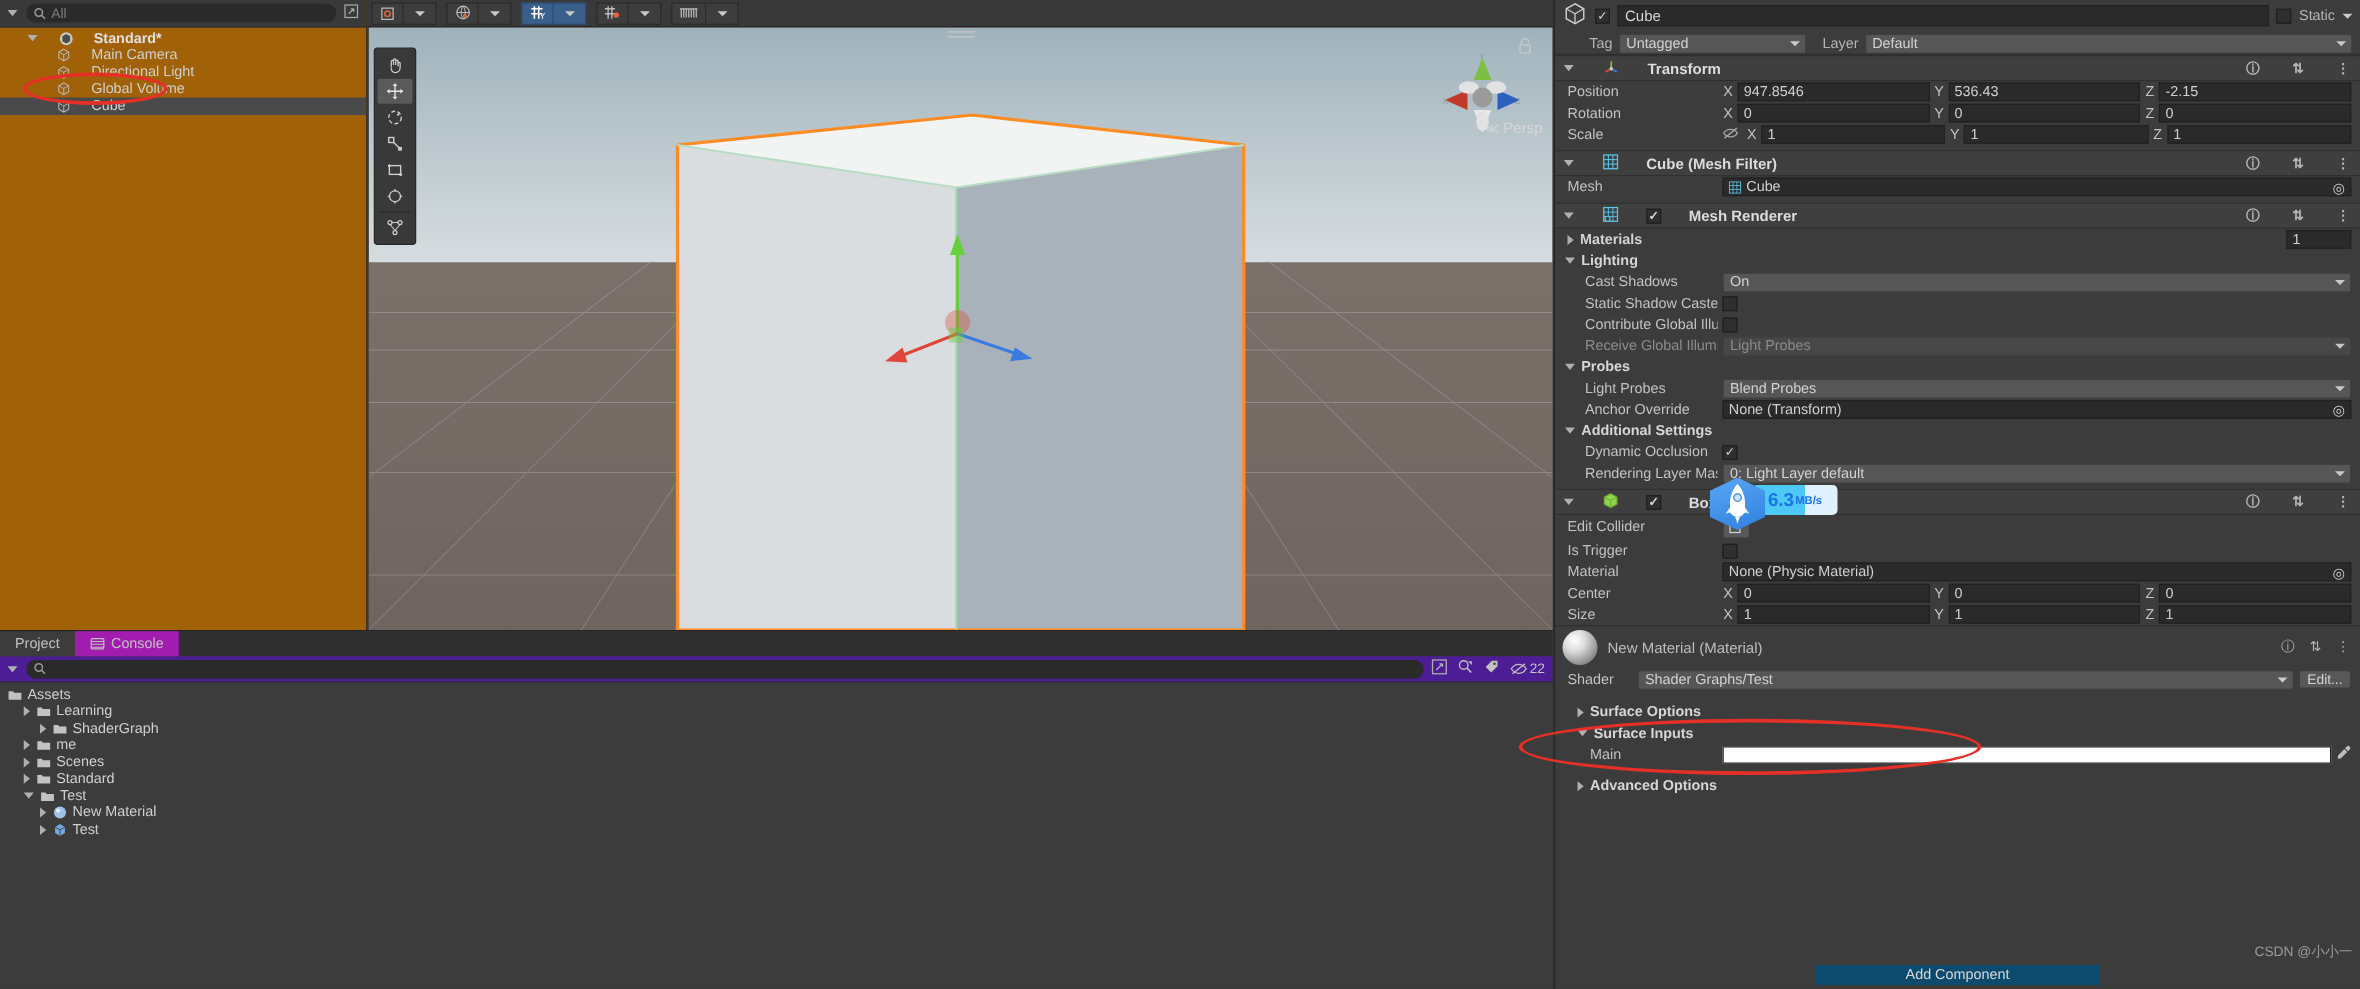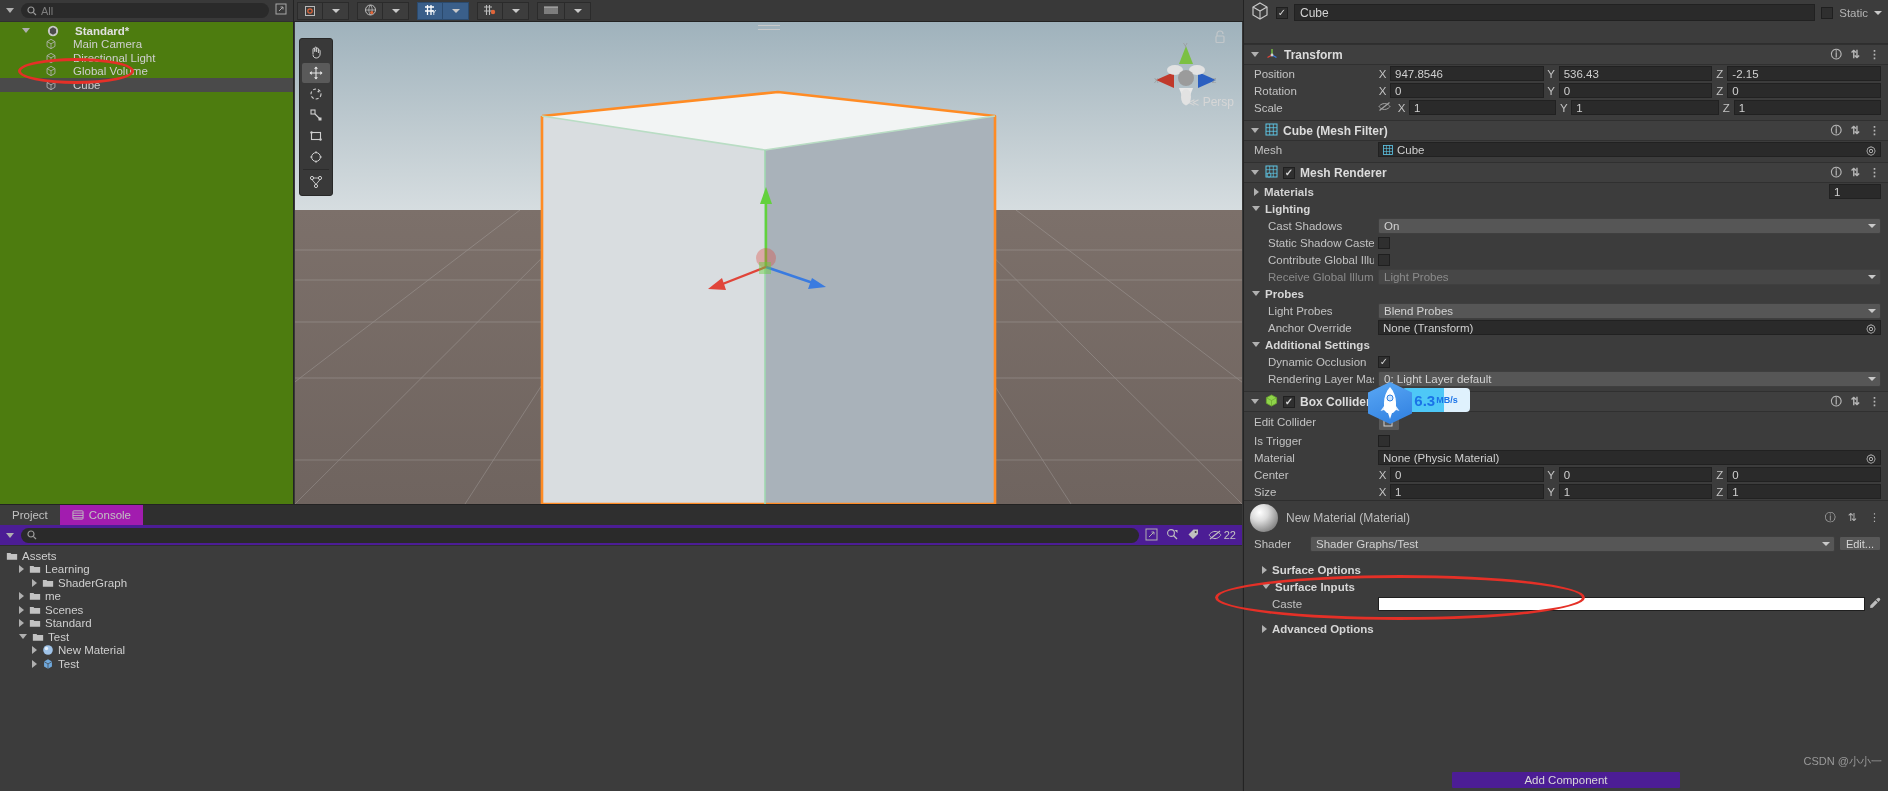--- a/index.html
+++ b/index.html
@@ -29,21 +29,21 @@
   .tb-btn.sel { background: #3a5f8a; border-color: #2b4a6d; }
   .tb-btn.dark { background: #3d3d3d; }
   .tb-sep { width: 8px; }
   .tb-caret { width: 14px; border-left: none; }
   .tb-spacer { flex: 1 1 auto; }
   .caret { width: 0; height: 0; border-left: 4px solid transparent; border-right: 4px solid transparent; border-top: 4px solid #c9c9c9; }
 
   
   .hierarchy {
     position: absolute; left: 0; top: 0; width: 294px; height: 504px;
-    background: #4d7c0f; border-right: 1px solid #232323;
+    background: #a16207; border-right: 1px solid #232323;
   }
   .hier-top {
     height: 22px; background: #393939; display: flex; align-items: center;
     padding: 0 6px; gap: 6px; border-bottom: 1px solid #303030;
   }
   .hier-search {
     flex: 1 1 auto; height: 15px; background: #2a2a2a; border-radius: 8px;
     display: flex; align-items: center; padding: 0 6px; gap: 4px; color: #7d7d7d; font-size: 11px;
   }
   .hier-list { padding-top: 2px; }
@@ -137,21 +137,21 @@
     display: flex; align-items: center; justify-content: space-between;
     padding: 0 4px 0 5px; color: #d2d2d2; font-size: 11.5px;
   }
   .dd.disabled { background: #474747; color: #8b8b8b; }
   .cb {
     width: 12px; height: 12px; background: #2f2f2f; border: 1px solid #1f1f1f;
     display: inline-flex; align-items: center; justify-content: center; color: #d8d8d8; font-size: 10px;
   }
 
   .comp-head {
-    height: 21px; display: flex; align-items: center; gap: 5px;
+    height: 21px; display: flex; align-items: center; gap: 22px;
     background: #3f3f3f; border-top: 1px solid #303030; border-bottom: 1px solid #303030;
     padding: 0 6px 0 7px; font-weight: bold; font-size: 12px; color: #dcdcdc;
   }
   .comp-head .sp { flex: 1 1 auto; }
   .ctrl-ico { color: #b6b6b6; font-size: 11px; padding: 0 2px; }
 
   .prop {
     height: 17px; display: flex; align-items: center; padding: 0 7px 0 10px; gap: 4px; font-size: 11.5px;
   }
   .pname { color: #c2c2c2; width: 120px; flex: 0 0 120px; overflow: hidden; white-space: nowrap; }
@@ -174,21 +174,21 @@
     width: 28px; height: 28px; border-radius: 50%;
     background: radial-gradient(circle at 34% 30%, #ffffff 0%, #dcdcdc 32%, #8d8d8d 72%, #5c5c5c 100%);
   }
   .colorfield { flex: 1 1 auto; height: 14px; background: #ffffff; border: 1px solid #1f1f1f; }
   .btn-sm {
     height: 15px; padding: 0 6px; background: #585858; border: 1px solid #3c3c3c;
     color: #d5d5d5; font-size: 11px; display: flex; align-items: center; border-radius: 2px;
   }
   .add-comp {
     position: absolute; left: 50%; transform: translateX(-50%); bottom: 2px;
-    width: 230px; height: 18px; background: #4c1d95; border: 1px solid #3c3c3c; border-radius: 2px;
+    width: 230px; height: 18px; background: #0c4a6e; border: 1px solid #3c3c3c; border-radius: 2px;
     display: flex; align-items: center; justify-content: center; font-size: 11.5px; color: #d8d8d8;
   }
 
   
   .ellipse { position: absolute; border: 3px solid #e53027; border-radius: 50%; pointer-events: none; }
   .badge {
     position: absolute; left: 1368px; top: 382px; width: 102px; height: 36px;
     display: flex; align-items: center;
   }
   .badge-pill {
@@ -659,20 +659,32 @@
               <path d="M10 2l7 4v8l-7 4-7-4V6z" fill="none" stroke="#c9c9c9" stroke-width="1.2"></path>
               <path d="M3 6l7 4 7-4M10 10v8" fill="none" stroke="#c9c9c9" stroke-width="1.1"></path>
             </svg>
         </span>
         <span class="cb">✓</span>
         <span class="insp-name">Cube</span>
         <span class="cb"></span>
         <span class="lbl">Static</span>
         <span class="caret"></span>
       </div>
+      <div class="insp-row2">
+        <span class="lbl" style="width:40px;text-align:right">Tag</span>
+        <span class="dd" style="width:150px">
+          <span>Untagged</span>
+            <span class="caret"></span>
+        </span>
+        <span class="lbl" style="margin-left:8px">Layer</span>
+        <span class="dd" style="flex:1 1 auto">
+          <span>Default</span>
+            <span class="caret"></span>
+        </span>
+      </div>
     </div>
 
     <div class="comp-head">
       <span class="tri"></span>
       <span>
         <svg width="14" height="14" viewBox="0 0 14 14">
             <path d="M7 9V3" stroke="#7bc043" stroke-width="1.4"></path>
             <path d="M7 9L2.5 11.5" stroke="#e0453a" stroke-width="1.4"></path>
             <path d="M7 9l4.5 2.5" stroke="#3a7be0" stroke-width="1.4"></path>
             <circle cx="7" cy="9" r="1.4" fill="#cfcfcf"></circle>
@@ -909,21 +921,21 @@
     </div>
     <div class="foldout" style="margin-top:8px;padding-left:18px">
       <span class="tri closed"></span>
       <span>Surface Options</span>
     </div>
     <div class="foldout" style="padding-left:18px">
       <span class="tri"></span>
       <span>Surface Inputs</span>
     </div>
     <div class="prop">
-      <span class="pname" style="padding-left:18px">Caste</span>
+      <span class="pname" style="padding-left:18px">Main</span>
       <span class="colorfield"></span>
       <span>
         <svg width="12" height="12" viewBox="0 0 12 12">
             <path d="M8.5 1.2a1.6 1.6 0 012.3 2.3L9.4 5 7 2.6zM6.4 3.2L8.8 5.6 3.6 10.8 1.2 10.9l.1-2.4z" fill="#bdbdbd"></path>
           </svg>
       </span>
     </div>
     <div class="foldout" style="margin-top:8px;padding-left:18px">
       <span class="tri closed"></span>
       <span>Advanced Options</span>

